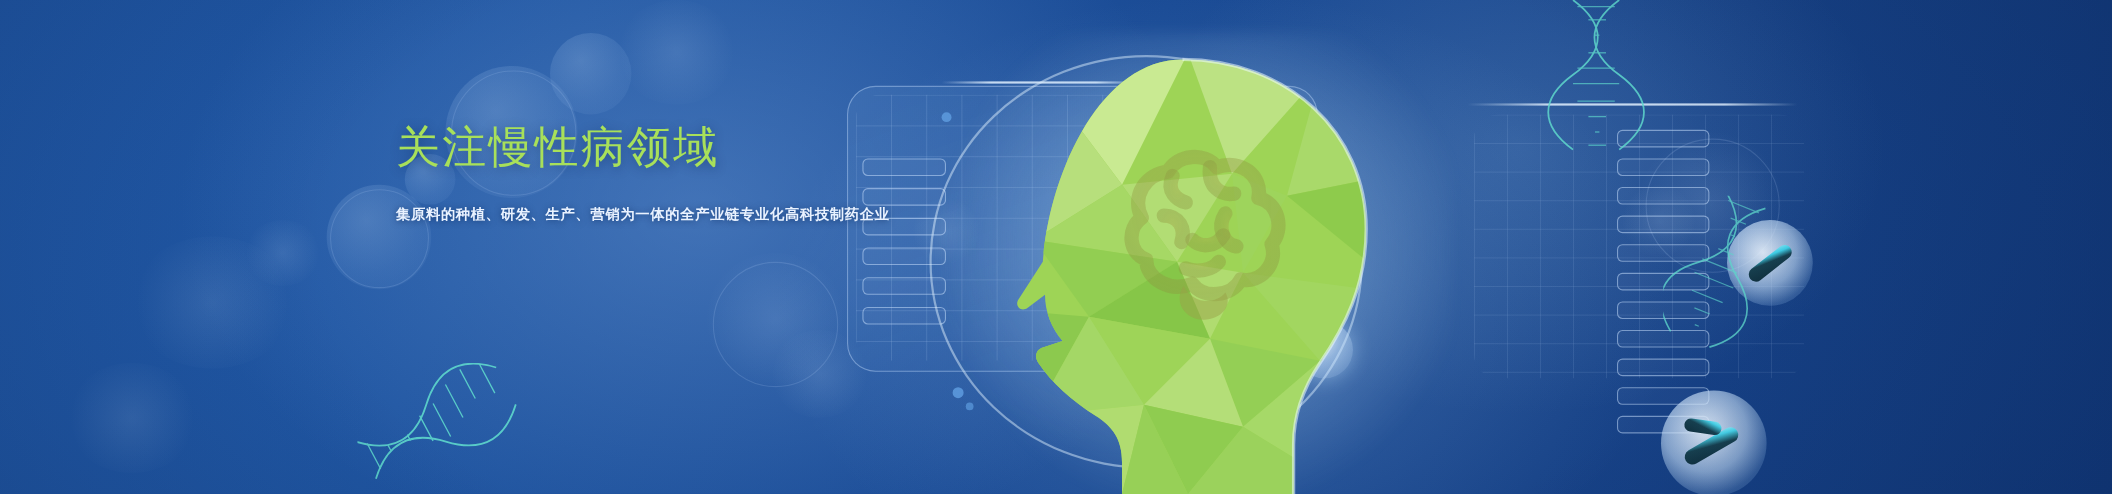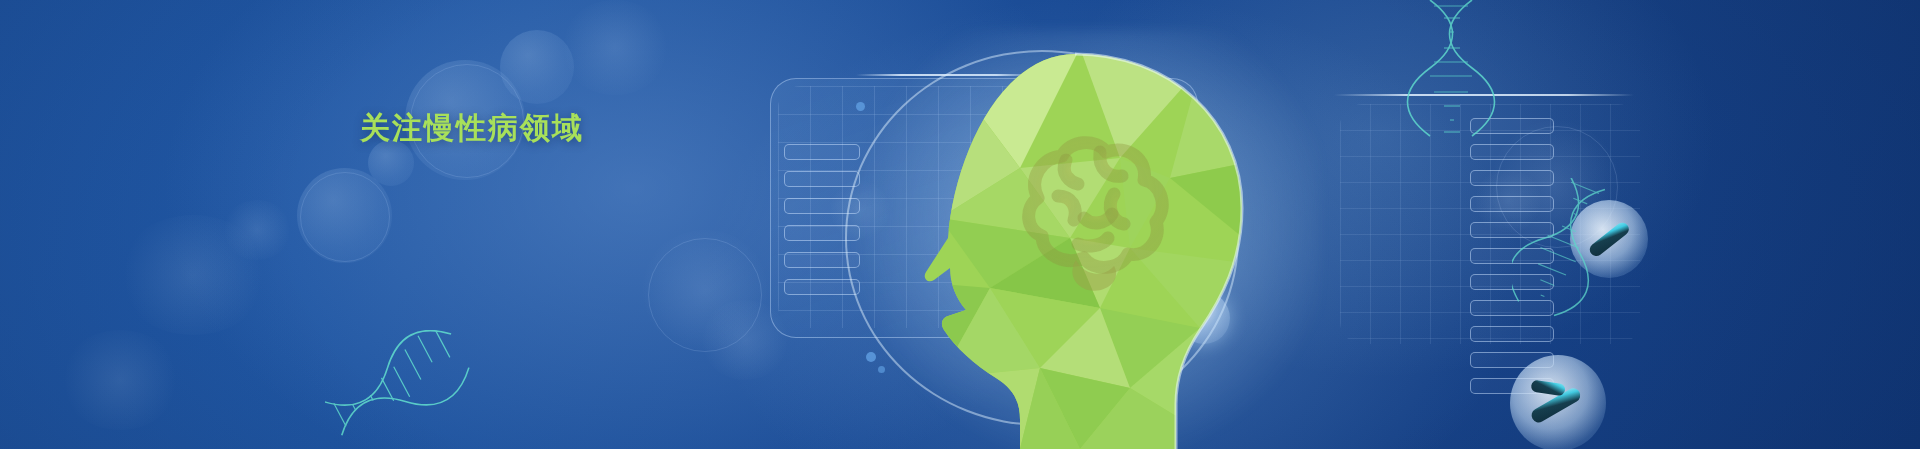--- a/index.html
+++ b/index.html
@@ -101,22 +101,22 @@
     font-size:38px;
     font-weight:bold;
     color:#ffffff;
     letter-spacing:1px;
     line-height:1.12;
     margin:0;
     text-shadow:0 2px 10px rgba(8,34,82,0.55);
     white-space:nowrap;
   }
   .subline{
-    font-size:30px;
-    font-weight:bold;
+    font-size:40px;
+    font-weight:normal;
     color:#a8e05a;
     letter-spacing:2px;
     line-height:1.2;
     margin:14px 0 0 0;
     text-shadow:0 2px 10px rgba(8,34,82,0.45);
     white-space:nowrap;
   }
   .tagline{
     font-size:13px;
     color:#e9f2ff;
@@ -350,15 +350,16 @@
 
       <path d="M205 6 C300 6 372 72 372 160 C372 212 352 250 330 282
                C314 306 306 330 306 356 L306 401" fill="none" stroke="rgba(235,250,255,0.55)" stroke-width="3"></path>
     </svg>
   </div>
 
   <div class="vignette"></div>
 
   <div class="copy">
     <h2 class="subline">关注慢性病领域</h2>
+    <p class="tagline">集原料的种植、研发、生产、营销为一体的全产业链专业化高科技制药企业</p>
   </div>
 
 </div>
 
 </body></html>

